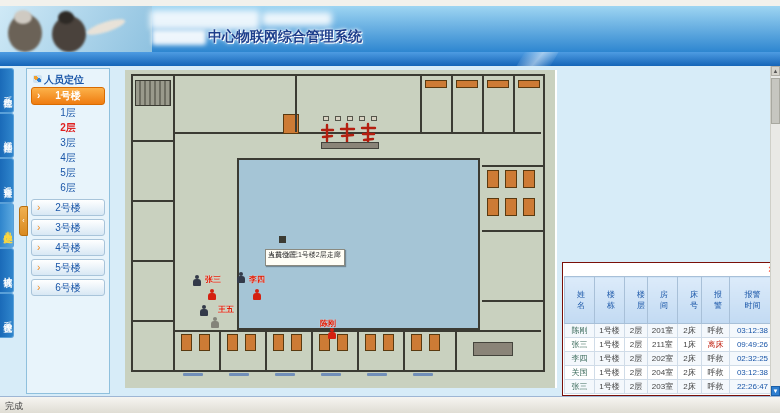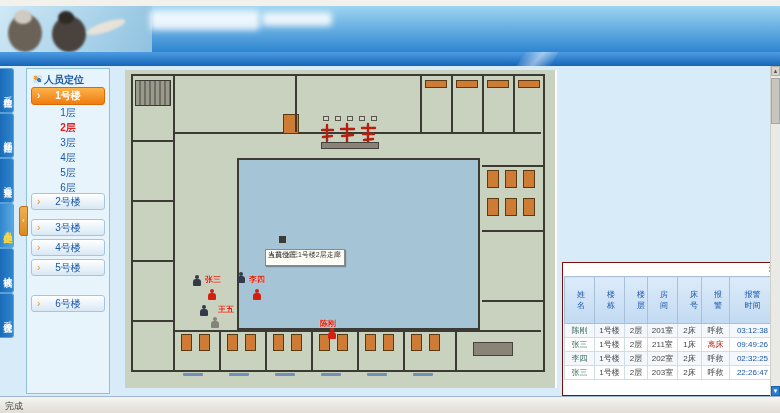--- a/index.html
+++ b/index.html
@@ -113,20 +113,23 @@
   <div class="header">
     <div class="photo">
       <i class="sil s1"></i>
       <i class="sil s2"></i>
       <i class="sil s3"></i>
       <i class="sil s4"></i>
       <i class="sil s5"></i>
     </div>
     <div class="censor c1"></div>
     <div class="censor c2"></div>
+    <div class="title">
+      <span class="censor-inline"></span><span>中心物联网综合管理系统</span>
+    </div>
   </div>
 
   <div class="subbar">
     <i class="swoosh"></i>
   </div>
 
   <div class="vtab" style="top:68px">系统监控</div>
   <div class="vtab" style="top:113px">视频监控</div>
   <div class="vtab" style="top:158px">设备监控</div>
   <div class="vtab active" style="top:203px">人员定位</div>
@@ -137,25 +140,25 @@
     <div class="side-title">
       <span class="side-title-icon"></span><span>人员定位</span>
     </div>
     <div class="btn-orange">1号楼</div>
     <div class="floor" style="top:37px">1层</div>
     <div class="floor active" style="top:52px">2层</div>
     <div class="floor" style="top:67px">3层</div>
     <div class="floor" style="top:82px">4层</div>
     <div class="floor" style="top:97px">5层</div>
     <div class="floor" style="top:112px">6层</div>
-    <div class="btn-white" style="top:124px">2号楼</div>
+    <div class="btn-white" style="top:130px">2号楼</div>
     <div class="btn-white" style="top:150px">3号楼</div>
     <div class="btn-white" style="top:170px">4号楼</div>
     <div class="btn-white" style="top:190px">5号楼</div>
-    <div class="btn-white" style="top:226px">6号楼</div>
+    <div class="btn-white" style="top:210px">6号楼</div>
   </div>
   <div class="collapse-handle">‹</div>
 
   <div class="plan">
     <div class="outer-wall"></div>
     <div class="courtyard"></div>
     <div class="wall" style="left:48px;top:62px;width:368px;height:2px"></div>
     <div class="wall" style="left:48px;top:6px;width:2px;height:296px"></div>
     <div class="wall" style="left:48px;top:260px;width:368px;height:2px"></div>
     <div class="wall" style="left:8px;top:70px;width:40px;height:2px"></div>
@@ -306,20 +309,29 @@
       <tr>
         <td class="name">李四</td>
             <td>1号楼</td>
             <td>2层</td>
             <td>202室</td>
             <td>2床</td>
             <td>呼救</td>
             <td class="time">02:32:25</td>
       </tr>
       <tr>
+        <td class="name">关国</td>
+            <td>1号楼</td>
+            <td>2层</td>
+            <td>204室</td>
+            <td>2床</td>
+            <td>呼救</td>
+            <td class="time">03:12:38</td>
+      </tr>
+      <tr>
         <td class="name">张三</td>
             <td>1号楼</td>
             <td>2层</td>
             <td>203室</td>
             <td>2床</td>
             <td>呼救</td>
             <td class="time">22:26:47</td>
       </tr>
     </tbody>
       </table>

